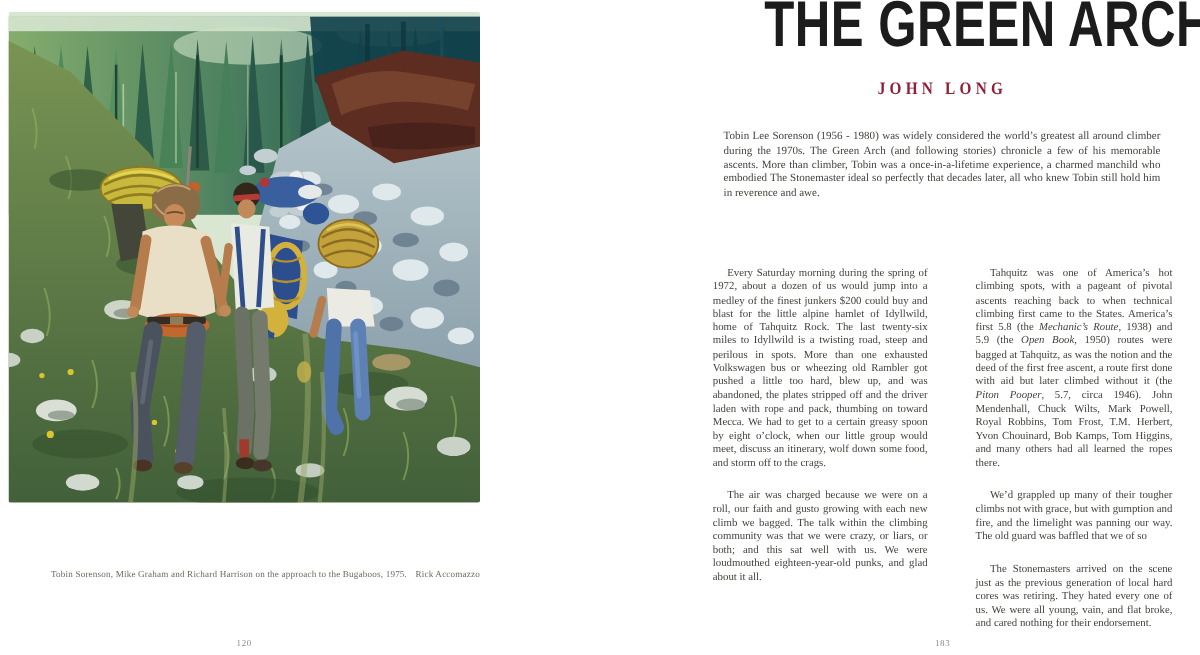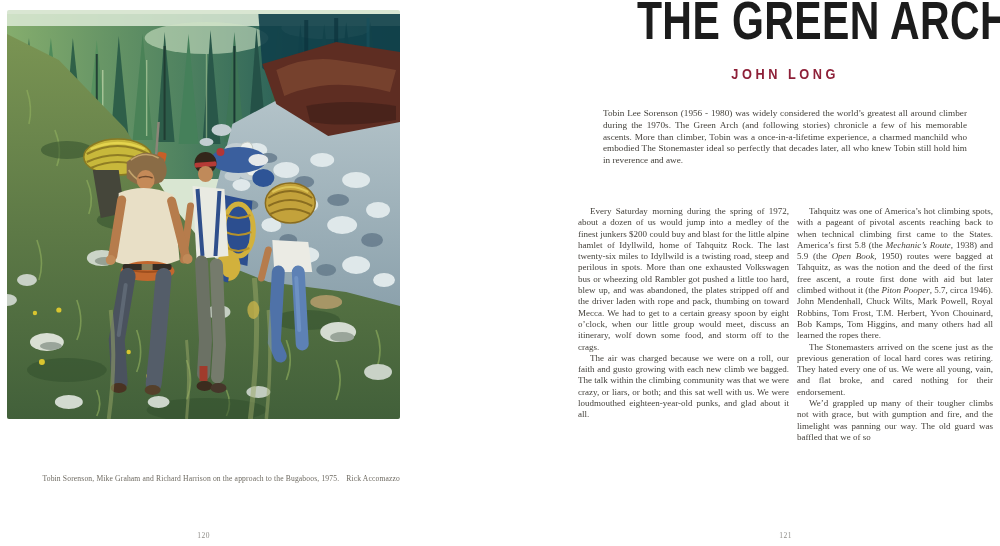--- a/index.html
+++ b/index.html
@@ -12,30 +12,30 @@
            font-size:7.6px;line-height:10px;color:#6e6a61;letter-spacing:.15px;}
   .caption .credit{margin-left:7px;}
   .pagenum{position:absolute;top:531px;font-size:7.5px;color:#8f8d88;letter-spacing:.5px;}
   .pagenum.left{left:7px;width:393px;text-align:center;}
   .pagenum.right{left:578px;width:415px;text-align:center;}
   .title{position:absolute;left:0;top:0;width:415px;text-align:center;margin:0;
          font-family:"Liberation Sans", sans-serif;font-weight:bold;font-size:54px;
          line-height:40px;color:#1c1c1c;white-space:nowrap;}
   .title>span{display:inline-block;transform:scaleX(.76);transform-origin:50% 50%;letter-spacing:0.5px;}
   .author{position:absolute;left:0;top:66px;width:415px;text-align:center;margin:0;
-          font-family:Liberation Sans, sans-serif;font-weight:bold;font-size:14.5px;
+          font-family:Liberation Serif, serif;font-weight:bold;font-size:14.5px;
           line-height:16px;white-space:nowrap;}
   .author>span{display:inline-block;transform:scaleX(.88);transform-origin:50% 50%;letter-spacing:4px;}
   .intro{position:absolute;left:25px;top:108px;width:364px;margin:0;
          font-size:9.2px;line-height:11.8px;text-align:justify;color:#45423c;}
   .cols{position:absolute;left:0;top:206px;width:415px;display:flex;gap:8px;}
   .col{font-size:9px;line-height:11.3px;text-align:justify;color:#45423c;}
   .col.c0{width:211px;}
   .col.c1{width:196px;}
-  .col p{margin:0;text-indent:12px;}
+  .col p{margin:16px;text-indent:12px;}
 </style>
 </head>
 <body>
 
 <div class="spread">
 
   <div class="photo">
     <svg viewBox="0 0 394 409" preserveAspectRatio="none">
       <defs>
         <linearGradient id="forestG" x1="0" y1="0" x2="1" y2="0">
@@ -259,19 +259,19 @@
   <h2 class="author" style="left: 578px; color: rgb(142, 32, 56);"><span id="author-span">JOHN LONG</span></h2>
   <p class="intro" style="left:603px;">Tobin Lee Sorenson (1956 - 1980) was widely considered the world’s greatest all around climber during the 1970s. The Green Arch (and following stories) chronicle a few of his memorable ascents. More than climber, Tobin was a once-in-a-lifetime experience, a charmed manchild who embodied The Stonemaster ideal so perfectly that decades later, all who knew Tobin still hold him in reverence and awe.</p>
 
   <div class="cols" style="left:578px;">
     <div class="col c0">
         <p><span>Every Saturday morning during the spring of 1972, about a dozen of us would jump into a medley of the finest junkers $200 could buy and blast for the little alpine hamlet of Idyllwild, home of Tahquitz Rock. The last twenty-six miles to Idyllwild is a twisting road, steep and perilous in spots. More than one exhausted Volkswagen bus or wheezing old Rambler got pushed a little too hard, blew up, and was abandoned, the plates stripped off and the driver laden with rope and pack, thumbing on toward Mecca. We had to get to a certain greasy spoon by eight o’clock, when our little group would meet, discuss an itinerary, wolf down some food, and storm off to the crags.</span></p>
         <p><span>The air was charged because we were on a roll, our faith and gusto growing with each new climb we bagged. The talk within the climbing community was that we were crazy, or liars, or both; and this sat well with us. We were loudmouthed eighteen-year-old punks, and glad about it all.</span></p>
       </div>
     <div class="col c1">
         <p><span>Tahquitz was one of America’s hot climbing spots, with a pageant of pivotal ascents reaching back to when technical climbing first came to the States. America’s first 5.8 (the </span><i>Mechanic’s Route</i><span>, 1938) and 5.9 (the </span><i>Open Book</i><span>, 1950) routes were bagged at Tahquitz, as was the notion and the deed of the first free ascent, a route first done with aid but later climbed without it (the </span><i>Piton Pooper</i><span>, 5.7, circa 1946). John Mendenhall, Chuck Wilts, Mark Powell, Royal Robbins, Tom Frost, T.M. Herbert, Yvon Chouinard, Bob Kamps, Tom Higgins, and many others had all learned the ropes there.</span></p>
+        <p><span>We’d grappled up many of their tougher climbs not with grace, but with gumption and fire, and the limelight was panning our way. The old guard was baffled that we of so</span></p>
         <p><span>The Stonemasters arrived on the scene just as the previous generation of local hard cores was retiring. They hated every one of us. We were all young, vain, and flat broke, and cared nothing for their endorsement.</span></p>
-        <p><span>We’d grappled up many of their tougher climbs not with grace, but with gumption and fire, and the limelight was panning our way. The old guard was baffled that we of so</span></p>
       </div>
   </div>
 
-  <div class="pagenum right">121</div>
+  <div class="pagenum right">183</div>
 </div>
 
 </body></html>

